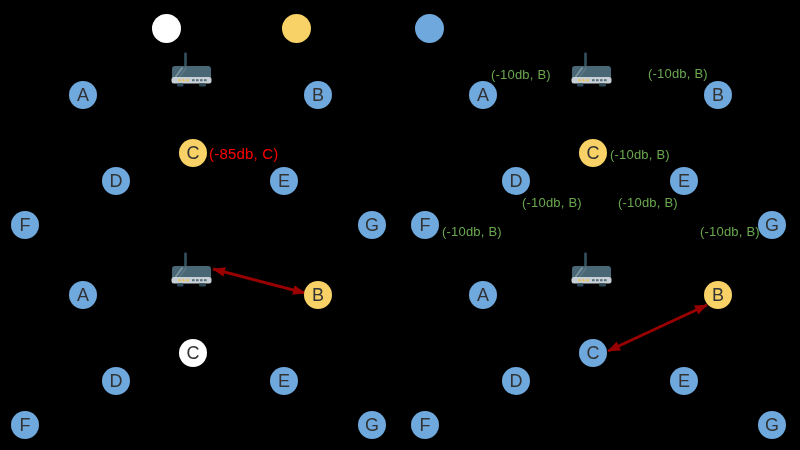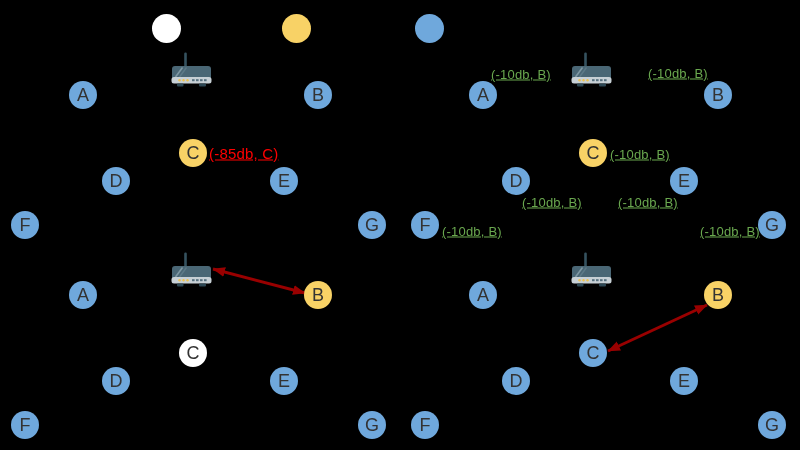--- a/index.html
+++ b/index.html
@@ -1,20 +1,20 @@
 <!DOCTYPE html>
 <html><head>
 <meta charset="utf-8">
 <style>
   html,body{margin:0;padding:0;width:800px;height:450px;background:#000;overflow:hidden;}
   #canvas{position:relative;width:800px;height:450px;font-family:"Liberation Sans",sans-serif;}
   .panel{position:absolute;width:400px;height:230px;}
   .node{position:absolute;width:28px;height:28px;border-radius:50%;display:flex;align-items:center;justify-content:center;font-size:18px;color:#333333;}
   .legend-circle{position:absolute;width:29px;height:29px;border-radius:50%;}
-  .annotation{position:absolute;font-size:13px;white-space:nowrap;transform:translateY(-50%);letter-spacing:0.2px;text-decoration:underline;}
+  .annotation{position:absolute;font-size:13px;white-space:nowrap;transform:translateY(-50%);letter-spacing:0.2px;}
   .router{position:absolute;width:41px;height:36px;}
   #arrow-layer{position:absolute;left:0;top:0;}
 </style>
 </head>
 <body style="background: rgb(0, 0, 0);">
 
 <div id="canvas">
   <svg id="arrow-layer" width="800" height="450">
     <defs>
       <marker id="ah" markerUnits="userSpaceOnUse" markerWidth="14" markerHeight="11" refX="12" refY="5.5" orient="auto-start-reverse">

